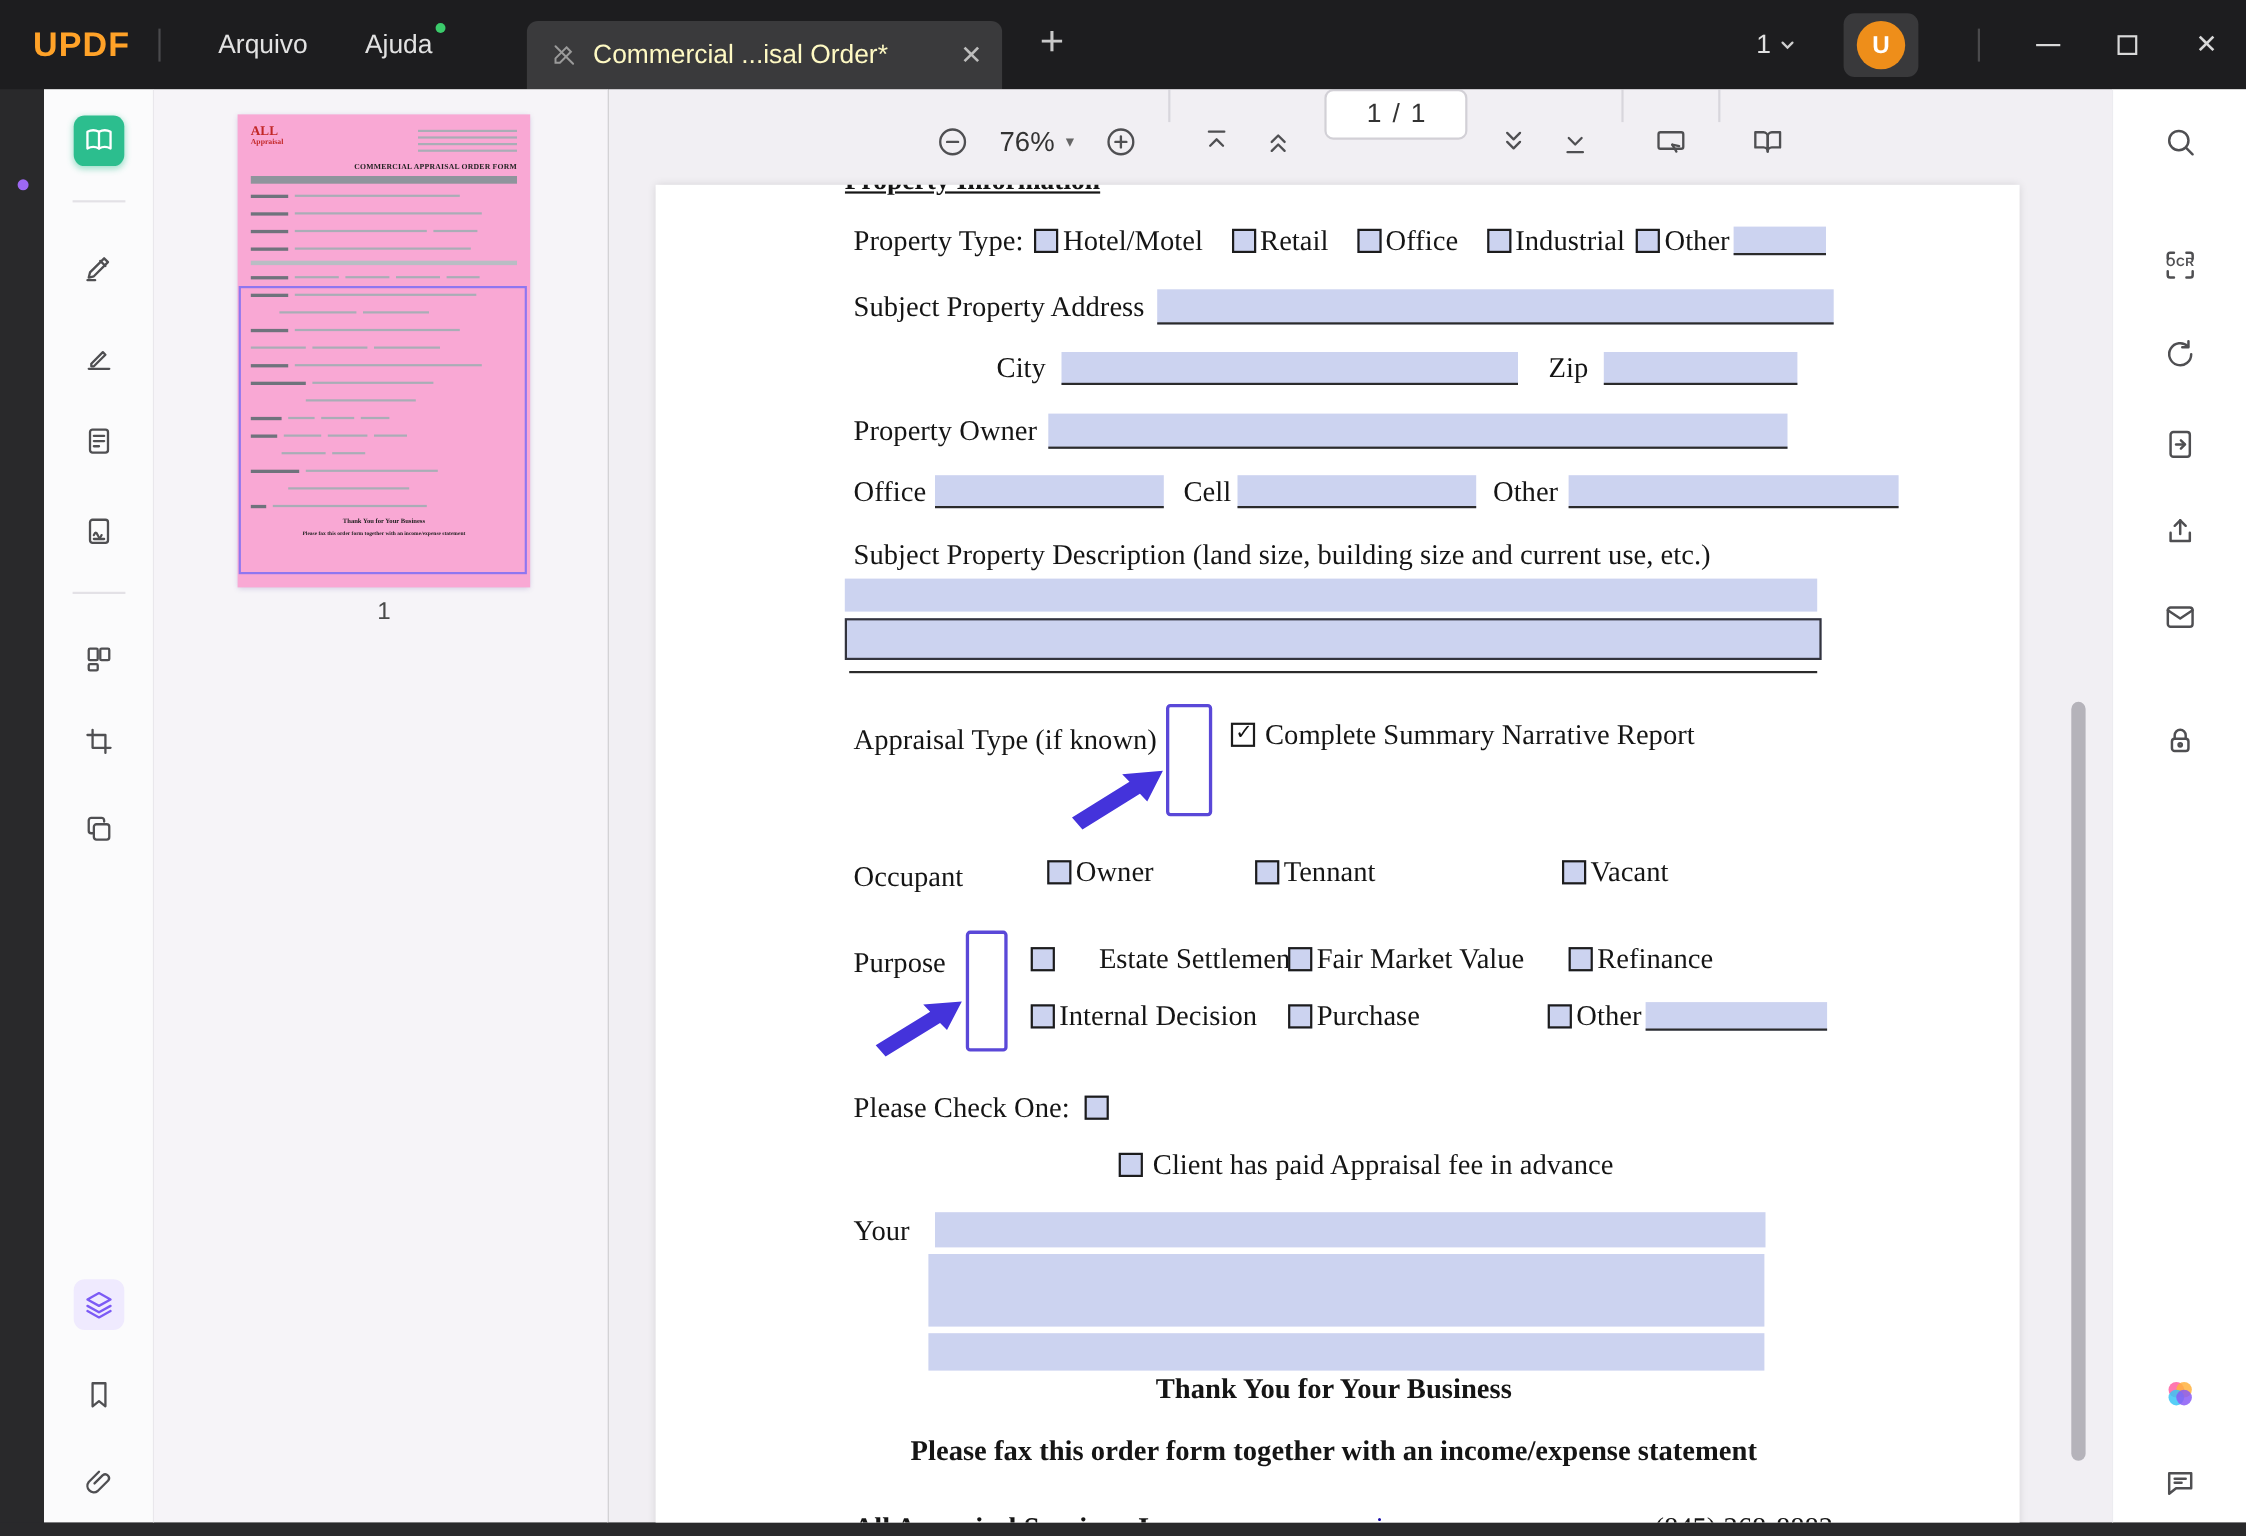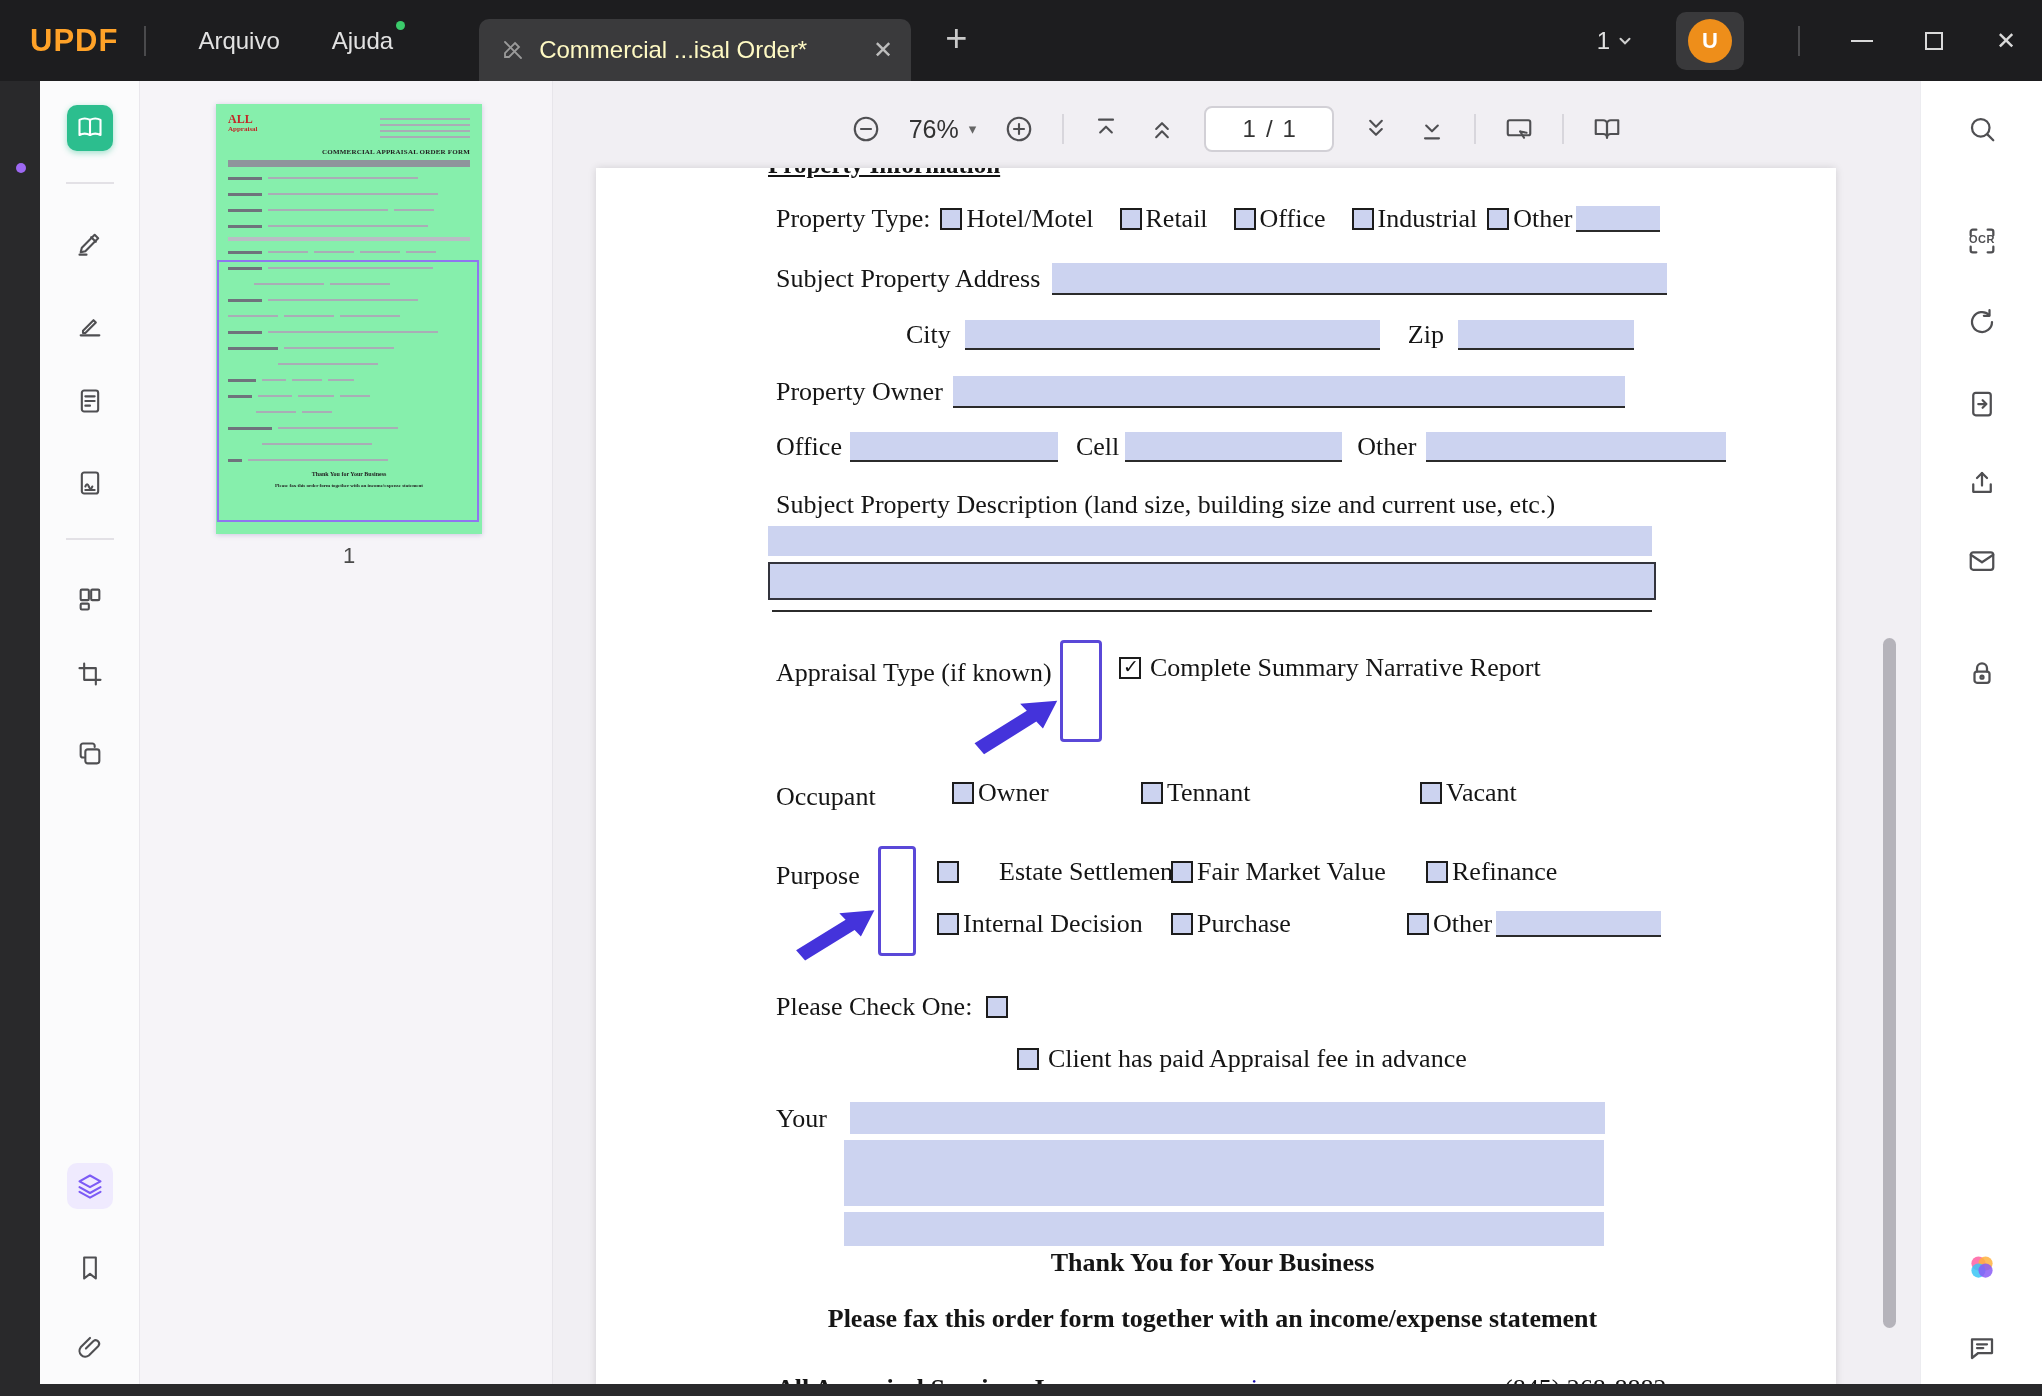--- a/index.html
+++ b/index.html
@@ -33,37 +33,37 @@
 
   
   .left-rail { position:absolute; left:40px; top:81px; width:100px; height:1303px; background:#fbfbfc; border-right:1px solid #e9e7ec; }
   .rail-btn { position:absolute; left:27px; width:46px; height:46px; border-radius:10px; display:flex; align-items:center; justify-content:center; color:#4f4f52; }
   .rail-btn.active-green { background:#2CBE8E; color:#fff; box-shadow:0 2px 6px rgba(44,190,142,.45); }
   .rail-btn.active-purple { background:#EFEAFE; color:#7C5BF5; }
   .rail-div { position:absolute; left:26px; width:48px; height:2px; background:#e3e1e6; }
 
   
   .thumb-panel { position:absolute; left:140px; top:81px; width:413px; height:1303px; background:#f6f4f8; border-right:1px solid #e7e5ea; }
-  .thumb-page { position:absolute; left:76px; top:23px; width:266px; height:430px; background:#86efac; box-shadow:0 1px 5px rgba(90,70,160,.25); padding:10px 12px; font-family:"Liberation Serif",serif; }
+  .thumb-page { position:absolute; left:76px; top:23px; width:266px; height:430px; background:#f9a8d4; box-shadow:0 1px 5px rgba(90,70,160,.25); padding:10px 12px; font-family:"Liberation Serif",serif; }
   .tp-head { display:flex; justify-content:space-between; }
   .tp-all { color:#c22727; font-weight:800; font-size:12px; line-height:11px; display:block; }
   .tp-app { color:#c22727; font-weight:700; font-size:7px; display:block; }
   .tp-addr { width:90px; }
   .tp-addr i, .tl { display:block; height:2px; background:#a9adb6; margin:4px 0; }
   .tp-title { text-align:right; font-weight:700; font-size:7px; margin:6px 0 4px; letter-spacing:.2px; color:#222; }
   .tp-bar { height:7px; background:#8f949c; margin:2px 0 5px; }
   .tp-row { display:flex; gap:6px; align-items:center; margin:6px 0; }
   .tp-lab { width:34px; height:3px; background:#6f737c; flex:none; }
   .tp-b { text-align:center; font-weight:700; font-size:6px; margin-top:6px; color:#222; white-space:nowrap; overflow:hidden; }
   .thumb-viewport { position:absolute; left:1px; top:156px; width:262px; height:262px; border:2px solid #8F76F0; }
   .thumb-label { position:absolute; left:76px; top:462px; width:266px; text-align:center; font-size:22px; color:#4a4a4a; }
 
   
   .doc-area { position:absolute; left:553px; top:81px; width:1367px; height:1303px; background:#f1eff3; overflow:hidden; }
-  .doc-toolbar { position:absolute; left:0; top:0; width:1367px; height:96px; display:flex; align-items:center; justify-content:center; gap:28px; color:#4f4f52; }
+  .doc-toolbar { position:absolute; left:0; top:0; width:1367px; height:96px; display:flex; justify-content:center; gap:28px; color:#4f4f52; }
   .tb-btn { background:none; border:none; color:#4f4f52; display:flex; align-items:center; }
   .zoom-ctl { display:flex; align-items:center; gap:10px; font-size:25px; color:#333; }
   .caret { font-size:15px; color:#666; }
   .v-sep { width:2px; height:30px; background:#d8d6dc; }
   .page-box { width:130px; height:46px; background:#fff; border:2px solid #d2d0d6; border-radius:8px; display:flex; align-items:center; justify-content:center; gap:10px; font-size:24px; color:#333; }
   .scrollbar { position:absolute; left:1330px; top:557px; width:13px; height:690px; background:#b5b3ba; border-radius:7px; }
 
   
   .page { position:absolute; left:43px; top:87px; width:1240px; height:1240px; background:#fff; box-shadow:0 0 8px rgba(0,0,0,.13); font-family:"Liberation Serif",serif; font-size:26px; color:#151515; }
   .abs { position:absolute; white-space:nowrap; }

